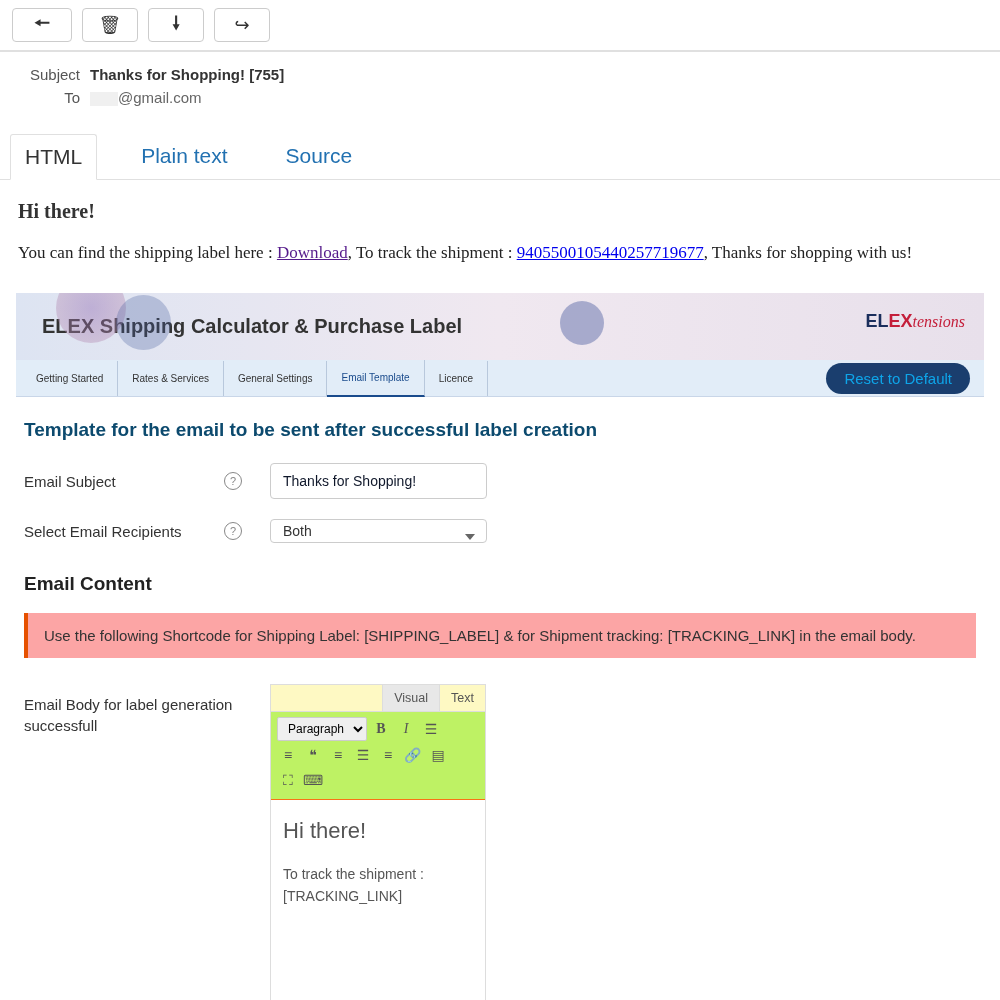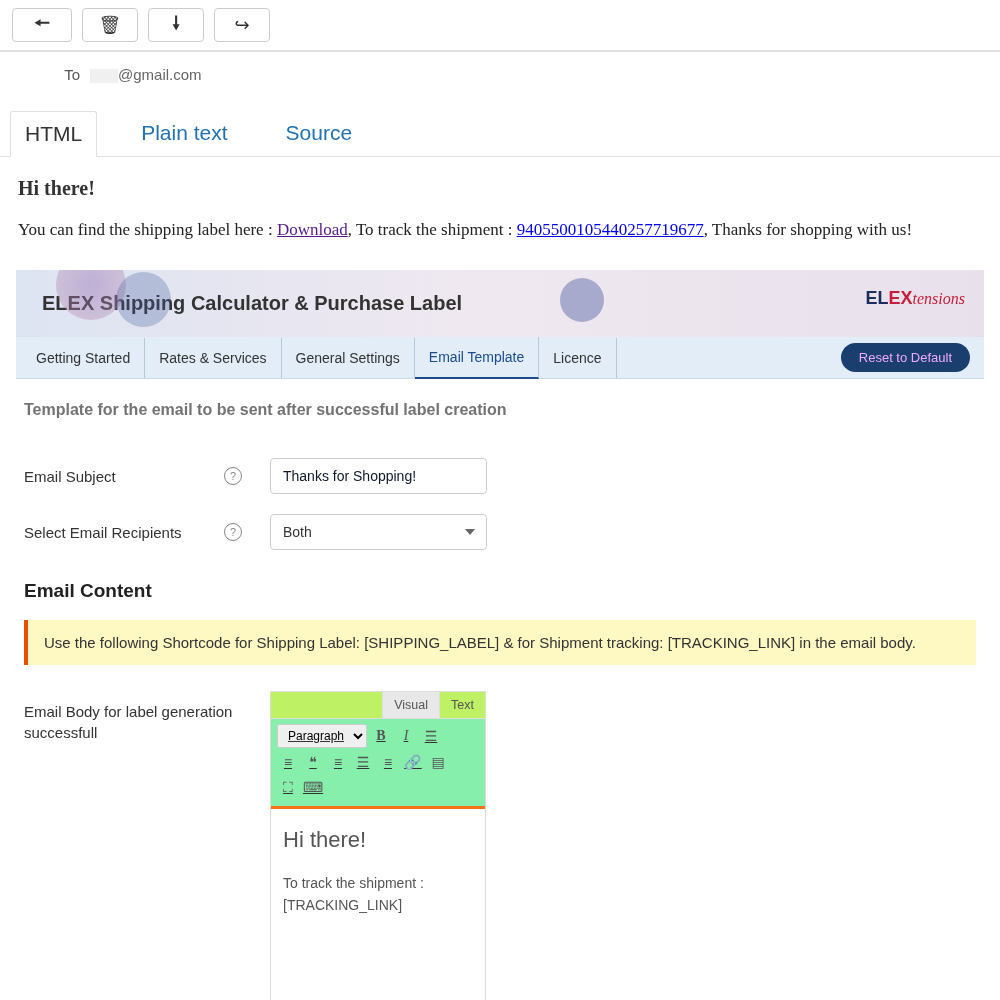--- a/index.html
+++ b/index.html
@@ -35,47 +35,47 @@
   .plugin-panel { margin: 10px 16px; }
   .plugin-header { position: relative; background: linear-gradient(90deg, #dde4f2 0%, #f0e8f0 50%, #e8e0eb 100%); padding: 22px 26px; font-size: 20px; font-weight: 600; color: #333; overflow: hidden; }
   .plugin-header .shape1 { position: absolute; top: -20px; left: 40px; width: 70px; height: 70px; border-radius: 50%; background: radial-gradient(circle, #8b5fab 0%, #c49cb4 100%); opacity: 0.4; }
   .plugin-header .shape2 { position: absolute; top: 2px; left: 100px; width: 55px; height: 55px; border-radius: 50%; background: #4a5fa0; opacity: 0.3; }
   .plugin-header .shape3 { position: absolute; top: 8px; right: 380px; width: 44px; height: 44px; border-radius: 50%; background: #3b5198; opacity: 0.4; }
   .plugin-header .logo { position: absolute; right: 19px; top: 18px; font-size: 18px; font-weight: 700; color: #1a2e5c; }
   .plugin-header .logo span.ex { color: #c41e3a; }
   .plugin-header .logo span.script { font-family: cursive; font-style: italic; font-weight: 400; color: #c41e3a; font-size: 16px; }
   
   .plugin-nav { display: flex; align-items: center; background: #e2edf8; padding: 0 6px; border-bottom: 1px solid #c9d6e8; position: relative; }
-  .plugin-nav-item { padding: 12px 14px; font-size: 14px; color: #333; cursor: pointer; border-right: 1px solid #b8c8dc; }
+  .plugin-nav-item { padding: 12px 14px; font-size: 10px; color: #333; cursor: pointer; border-right: 1px solid #b8c8dc; }
   .plugin-nav-item.active { color: #1a4b8c; font-weight: 500; border-bottom: 2px solid #1a4b8c; margin-bottom: -1px; }
-  .reset-btn { margin-left: auto; margin-right: 8px; background: #1a3e6e; color: #f0abfc; border: none; border-radius: 16px; padding: 7px 18px; font-size: 13px; cursor: pointer; }
+  .reset-btn { margin-left: auto; margin-right: 8px; background: #1a3e6e; color: #0ea5e9; border: none; border-radius: 16px; padding: 7px 18px; font-size: 15px; cursor: pointer; }
   
   .plugin-content { padding: 22px 8px; }
-  .section-title { font-size: 16px; font-weight: 600; color: #737373; margin-bottom: 39px; }
+  .section-title { font-size: 19px; font-weight: 600; color: #0c4a6e; margin-bottom: 22px; }
   .subsection-title { font-size: 19px; font-weight: 600; color: #222; margin: 30px 0 18px; }
   
   .form-row { display: flex; align-items: center; margin-bottom: 20px; }
   .form-label { width: 200px; font-size: 15px; color: #333; }
   .help-icon { width: 18px; height: 18px; border: 1px solid #888; border-radius: 50%; display: inline-flex; align-items: center; justify-content: center; font-size: 11px; color: #888; margin-right: 28px; cursor: pointer; }
   .text-input { width: 217px; height: 36px; border: 1px solid #ccc; border-radius: 4px; padding: 0 12px; font-size: 14px; color: #0f172a; }
   .select-wrap { position: relative; width: 217px; }
-  .select-wrap select { width: 100%; height: 36px; border: 1px solid #ccc; border-radius: 4px; padding: 0 12px; font-size: 14px; color: #333; appearance: none; background: #fff; cursor: pointer; }
+  .select-wrap select { width: 100%; height: 24px; border: 1px solid #ccc; border-radius: 4px; padding: 0 12px; font-size: 14px; color: #333; appearance: none; background: #fff; cursor: pointer; }
   .select-wrap::after { content: ""; position: absolute; right: 12px; top: 15px; border-left: 5px solid transparent; border-right: 5px solid transparent; border-top: 6px solid #666; pointer-events: none; }
   
-  .notice-box { background: #fef9c3; border-left: 4px solid #e65100; padding: 14px 16px; font-size: 15px; color: #333; margin-bottom: 26px; }
+  .notice-box { background: #fca5a5; border-left: 4px solid #e65100; padding: 14px 16px; font-size: 15px; color: #333; margin-bottom: 26px; }
   
   .editor-row { display: flex; align-items: flex-start; }
   .editor-label { width: 246px; font-size: 15px; color: #333; padding-top: 10px; line-height: 1.4; }
   
   .editor-box { width: 216px; border: 1px solid #ddd; }
-  .editor-tabs { display: flex; justify-content: flex-end; background: #bef264; border-bottom: 1px solid #ddd; }
+  .editor-tabs { display: flex; justify-content: flex-end; background: #fef9c3; border-bottom: 1px solid #ddd; }
   .editor-tab { padding: 6px 11px; font-size: 12.5px; color: #555; cursor: pointer; border-left: 1px solid #ddd; }
   .editor-tab.active { background: #e8e8e8; }
   
-  .editor-toolbar { padding: 5px 6px; background: #86efac; border-bottom: 3px solid #f97316; text-decoration: underline; }
+  .editor-toolbar { padding: 5px 6px; background: #bef264; border-bottom: 1px solid #f97316; }
   .tb-row { display: flex; align-items: center; gap: 3px; margin-bottom: 3px; flex-wrap: wrap; }
   .tb-select { font-size: 12px; padding: 3px 6px; border: 1px solid #ccc; border-radius: 2px; cursor: pointer; width: 90px; }
   .tb-btn { width: 22px; height: 22px; display: inline-flex; align-items: center; justify-content: center; font-size: 14px; color: #555; cursor: pointer; border-radius: 2px; }
   .tb-btn.bold { font-weight: 700; font-family: "Times New Roman", serif; }
   .tb-btn.italic { font-style: italic; font-family: "Times New Roman", serif;}
   
   .editor-content { padding: 18px 12px; min-height: 200px; background: #fff; }
   .editor-content h2 { font-size: 22px; font-weight: 400; color: #555; margin-bottom: 20px; }
   .editor-content p { font-size: 14px; color: #555; margin-bottom: 22px; line-height: 1.55; }
 </style>
@@ -91,20 +91,24 @@
   </div>
   <div class="toolbar-btn">
     <span style="font-weight:700;">🠗</span>
   </div>
   <div class="toolbar-btn">
     <span>↪</span>
   </div>
 </div>
 
 <div class="email-header">
+  <div class="email-header-row">
+    <div class="email-header-label">Subject</div>
+    <div class="email-header-value bold">Thanks for Shopping! [755]</div>
+  </div>
   <div class="email-header-row">
     <div class="email-header-label">To</div>
     <div class="email-header-value" style="color:#666;"><span class="to-redacted"></span><span>@gmail.com</span></div>
   </div>
 </div>
 
 <div class="view-tabs">
   <div class="view-tab active">HTML</div>
   <div class="view-tab">Plain text</div>
   <div class="view-tab">Source</div>

